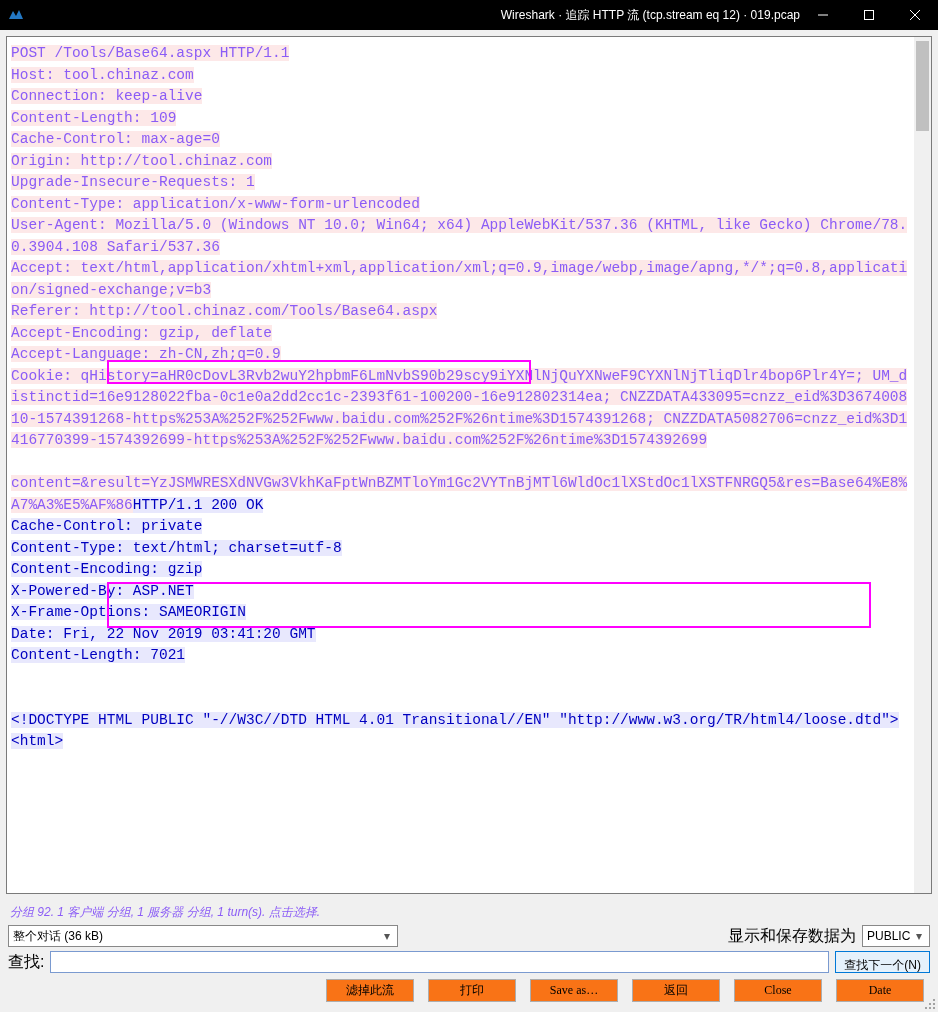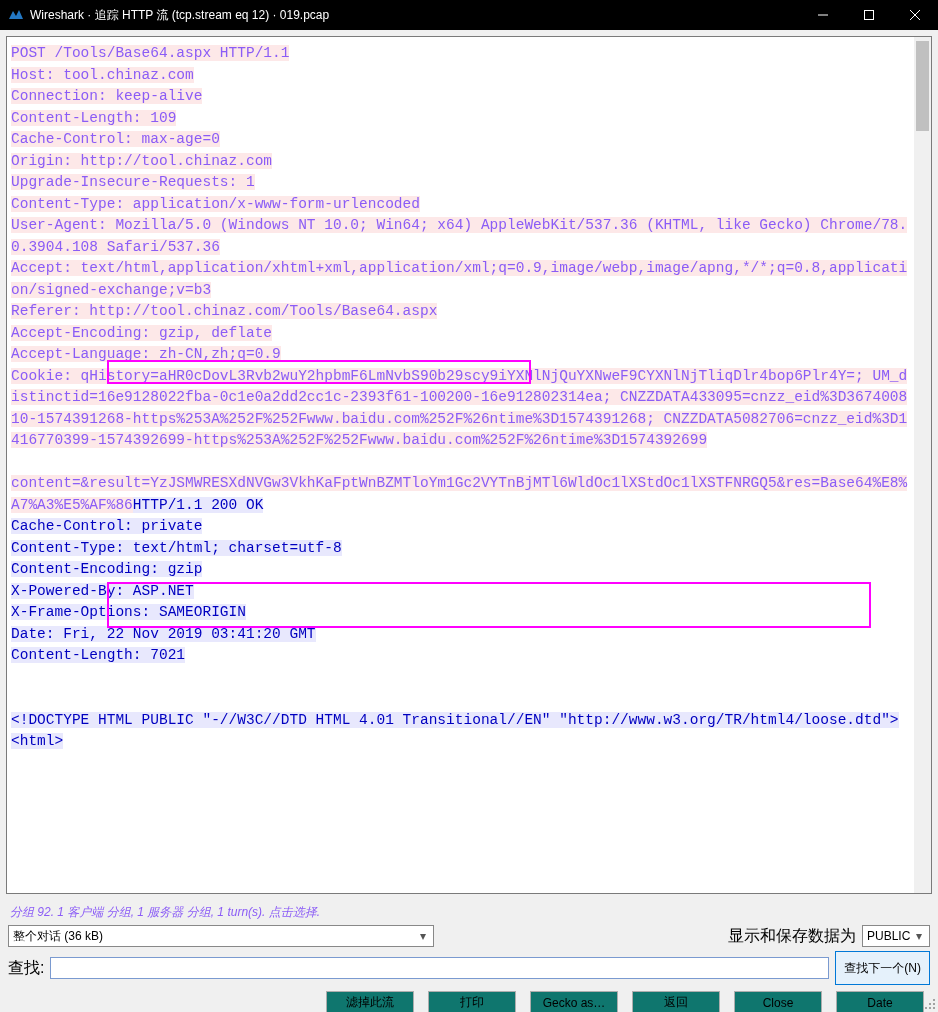--- a/index.html
+++ b/index.html
@@ -1,43 +1,43 @@
 <!DOCTYPE html>
 <html><head>
 <meta charset="utf-8">
 <style>
 * { margin: 0; padding: 0; box-sizing: border-box; }
 body { font-family: "Segoe UI", Tahoma, sans-serif; font-size: 12px; background: #f0f0f0; width: 938px; height: 1012px; overflow: hidden; }
 .titlebar { background: #000; color: #fff; height: 30px; display: flex; align-items: center; padding-left: 8px; }
 .titlebar-icon { width: 16px; height: 16px; margin-right: 6px; }
 .titlebar-icon svg { width: 16px; height: 16px; }
-.titlebar-text { flex: 1; font-size: 12px; }
+.titlebar-text { flex: 1; font-size: 12px; text-align: right; }
 .titlebar-buttons { display: flex; height: 100%; }
 .titlebar-btn { width: 46px; height: 30px; display: flex; align-items: center; justify-content: center; color: #fff; }
 .content-area { position: absolute; top: 30px; left: 0; right: 0; bottom: 112px; padding: 6px; }
 .stream-box { background: #fff; border: 1px solid #7a7a7a; width: 100%; height: 100%; position: relative; overflow: hidden; }
 .stream-text { font-family: "Courier New", Consolas, monospace; font-size: 14.5px; line-height: 21.5px; padding: 6px 4px; white-space: pre-wrap; word-break: break-all; position: absolute; top: 0; left: 0; right: 17px; }
 .request { background: #fde8e8; color: #8b5cf6; }
 .response { background: #e8e8fd; color: #0000c0; }
 .highlight-box { position: absolute; border: 2px solid #ff00ff; background: transparent; pointer-events: none; }
 .scrollbar-v { position: absolute; right: 0; top: 0; width: 17px; height: 100%; background: #f0f0f0; }
 .scrollbar-thumb { position: absolute; right: 2px; top: 4px; width: 13px; height: 90px; background: #c0c0c0; }
 .footer { position: absolute; bottom: 0; left: 0; right: 0; height: 112px; padding: 4px 8px 6px 8px; background: #f0f0f0; }
 .status-line { font-style: italic; font-size: 12px; color: #8b5cf6; margin-bottom: 4px; padding-left: 2px; }
 .row { display: flex; align-items: center; margin-bottom: 4px; gap: 6px; }
 .combo { border: 1px solid #888; background: #fff; height: 22px; display: flex; align-items: center; padding: 0 4px; position: relative; font-size: 12px; }
 .combo-arrow { position: absolute; right: 2px; top: 2px; width: 16px; height: 16px; display: flex; align-items: center; justify-content: center; color: #555; }
-.combo.wide { width: 426px; }
+.combo.wide { width: 390px; }
 .combo.small { width: 68px; }
 .label { font-size: 16px; }
 .spacer { flex: 1; }
 .find-input { flex: 1; border: 1px solid #7a9ad0; background: #fff; height: 22px; }
-.find-btn { border: 1px solid #0078d7; height: 34px; padding: 5px 8px; background: #e5f1fb; font-size: 12px; }
+.find-btn { border: 1px solid #0078d7; height: 22px; padding: 5px 8px; background: #e5f1fb; font-size: 12px; }
 .bottom-buttons { display: flex; justify-content: flex-end; gap: 14px; margin-top: 6px; padding-right: 6px; }
-.btn { border: 1px solid #adadad; background: #0f766e; min-width: 88px; height: 23px; font-size: 12px; padding: 0 10px; }
+.btn { border: 1px solid #adadad; background: #f97316; min-width: 88px; height: 23px; font-size: 12px; padding: 0 10px; font-family: Liberation Serif, serif; }
 .resize-grip { position: absolute; bottom: 2px; right: 2px; width: 14px; height: 14px; }
 .resize-grip svg { width: 14px; height: 14px; }
 </style>
 </head>
 <body>
 
 <div class="titlebar">
   <span class="titlebar-icon">
     <svg viewBox="0 0 16 16">
         <path d="M1 12 L5 4 L8 9 L11 3 L15 12 Z" fill="#2378c4"></path>
@@ -118,21 +118,21 @@
     </div>
   </div>
   <div class="row">
     <span class="label">查找:</span>
     <input class="find-input" type="text" style="">
     <button class="find-btn">查找下一个(N)</button>
   </div>
   <div class="bottom-buttons">
     <button class="btn">滤掉此流</button>
     <button class="btn">打印</button>
-    <button class="btn">Gecko as…</button>
+    <button class="btn">Save as…</button>
     <button class="btn">返回</button>
     <button class="btn">Close</button>
     <button class="btn">Date</button>
   </div>
   <div class="resize-grip">
     <svg viewBox="0 0 14 14">
         <g fill="#888">
           <circle cx="12" cy="4" r="1"></circle>
           <circle cx="8" cy="8" r="1"></circle>
           <circle cx="12" cy="8" r="1"></circle>

